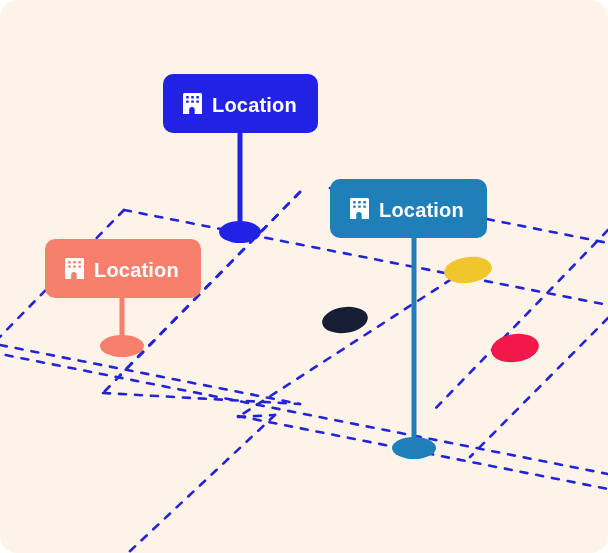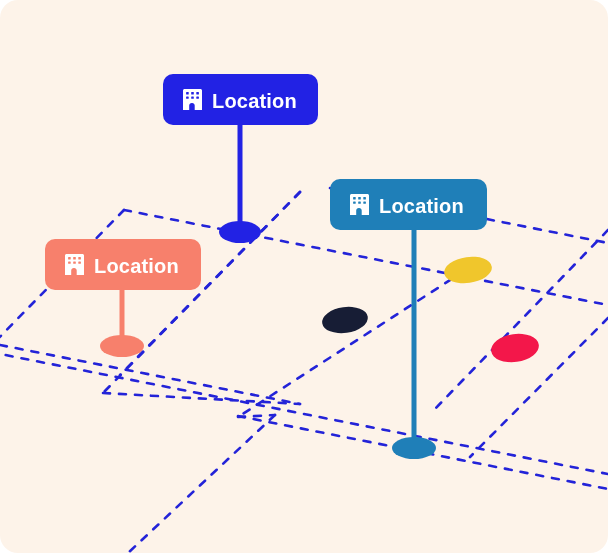--- a/index.html
+++ b/index.html
@@ -22,21 +22,21 @@
     width: 608px;
     height: 553px;
   }
   .pin-card {
     position: absolute;
     display: flex;
     align-items: center;
     gap: 10px;
     border-radius: 10px;
     padding: 0 20px;
-    height: 51px;
+    height: 59px;
     box-sizing: border-box;
     color: #ffffff;
     font-size: 20px;
     font-weight: bold;
     letter-spacing: 0.2px;
     white-space: nowrap;
     user-select: none;
     text-align: right;
   }
   .pin-card .bldg {

